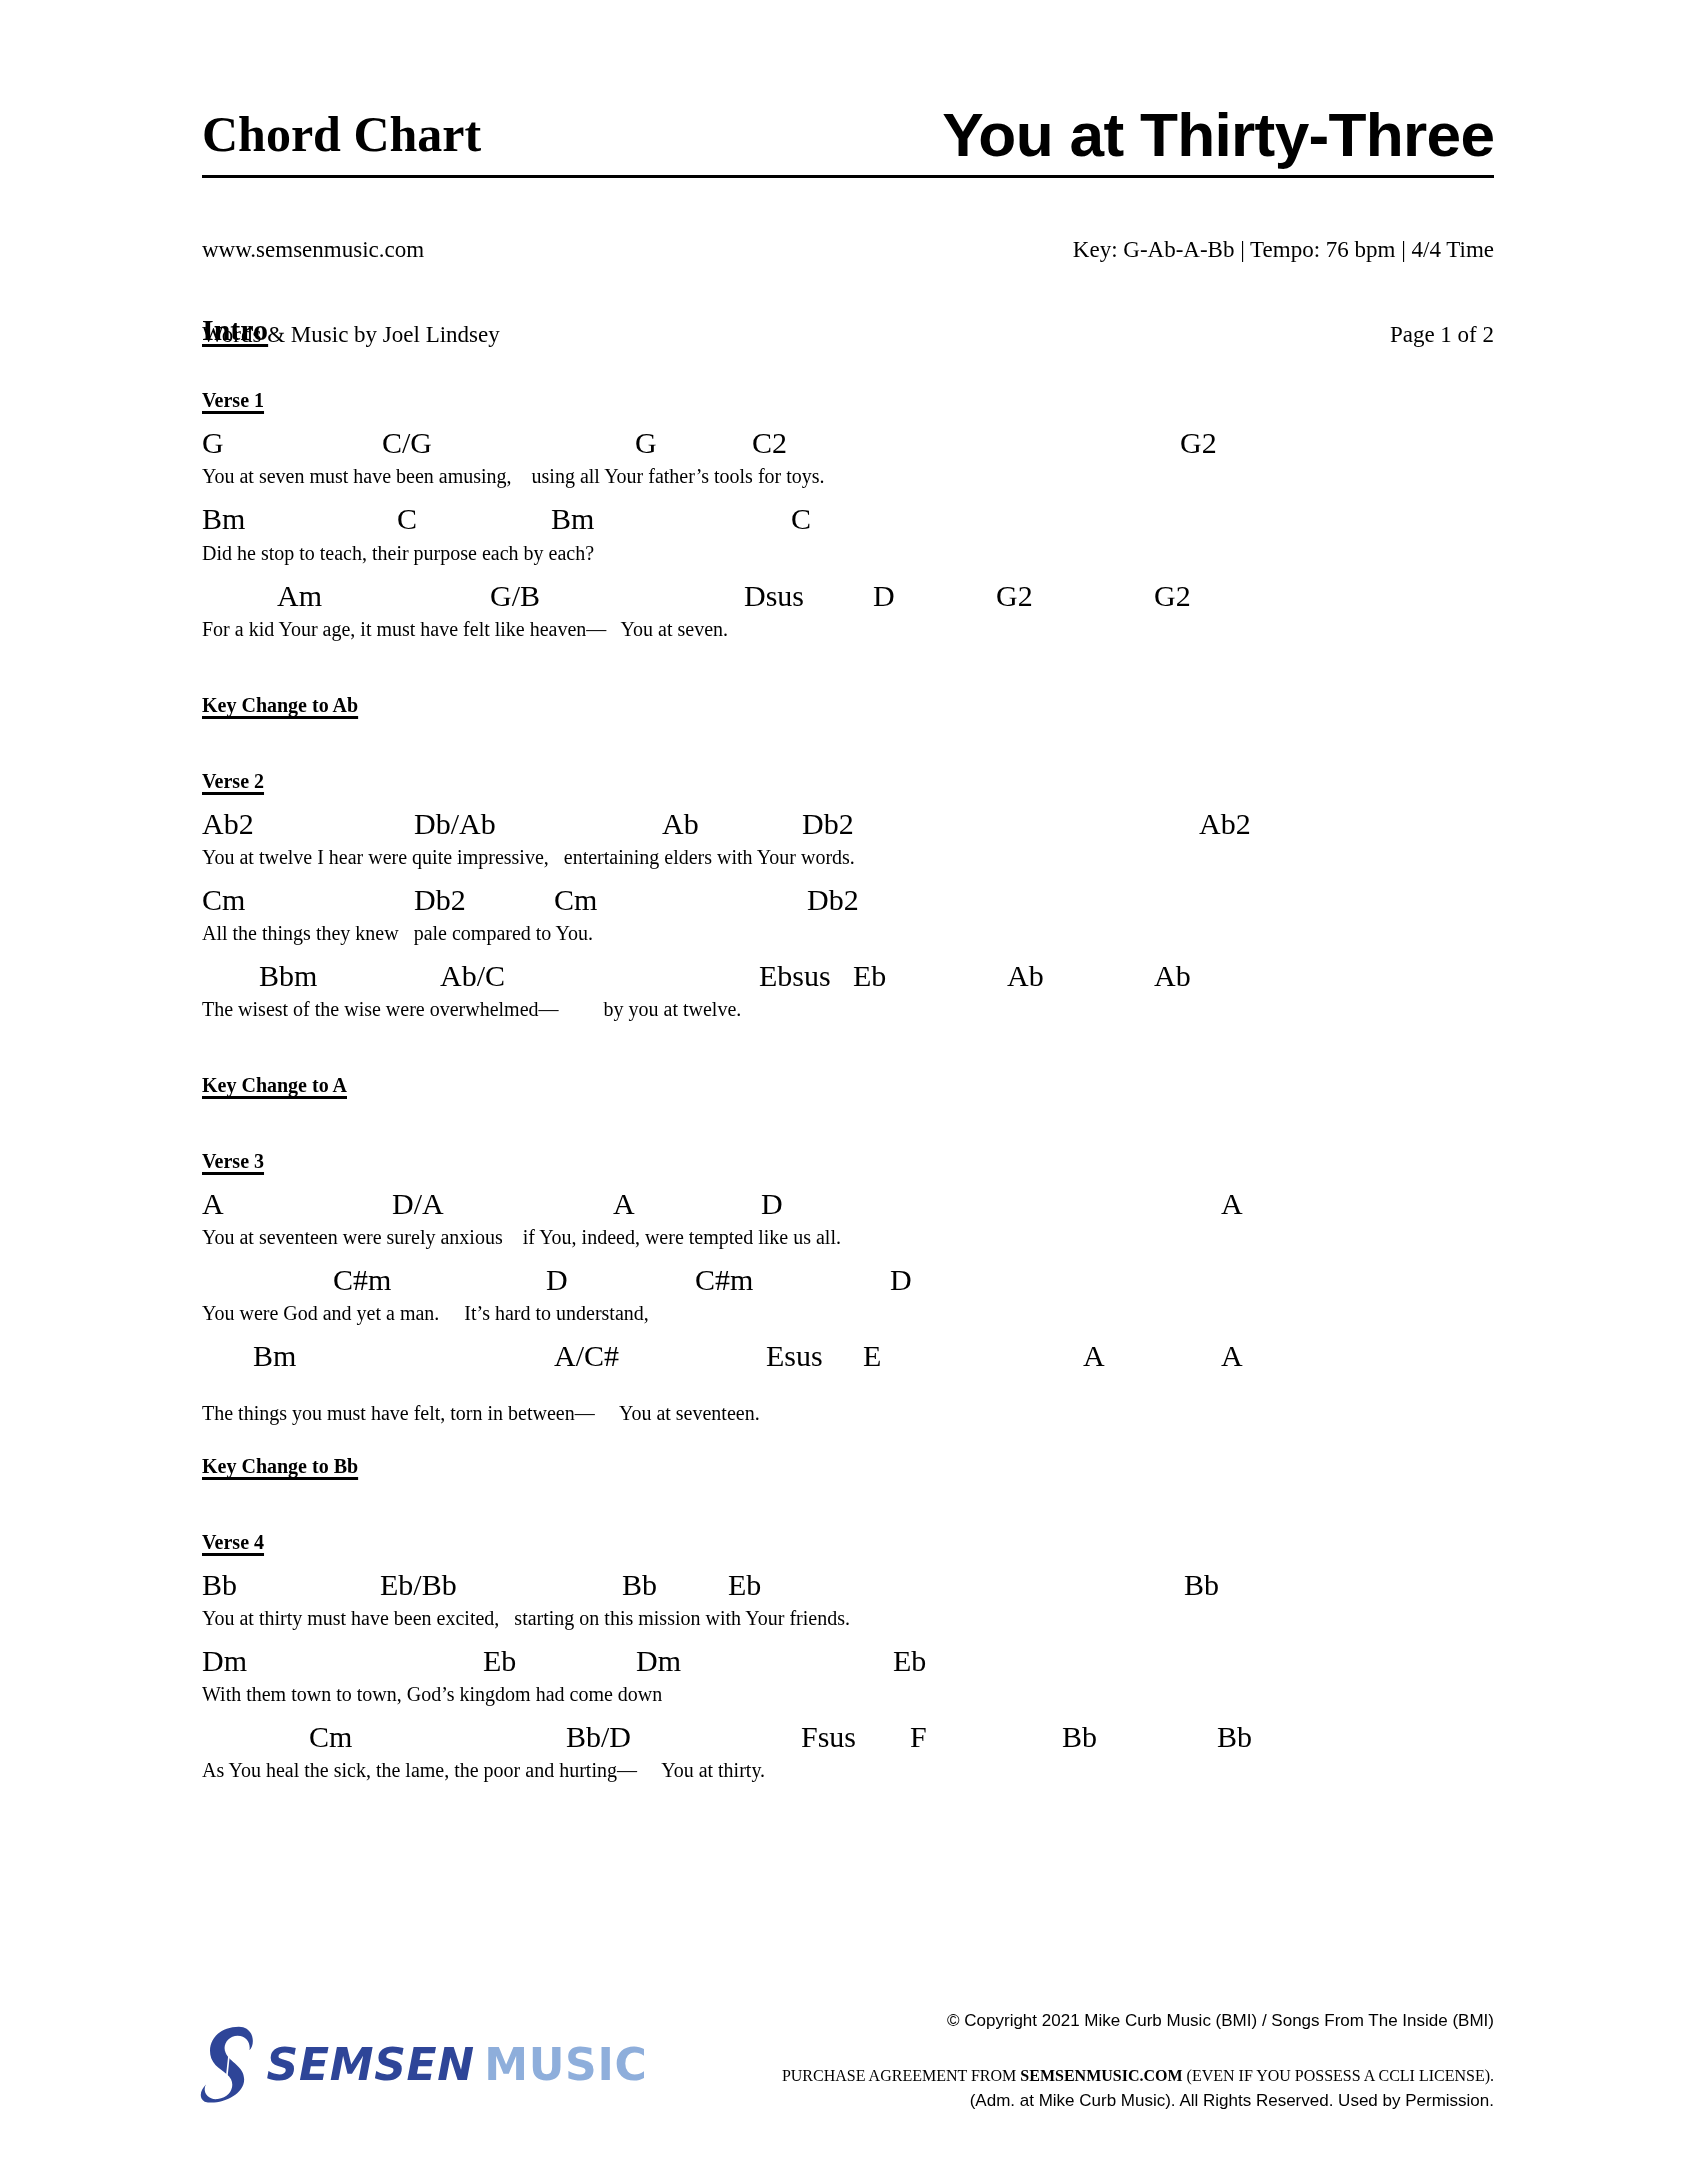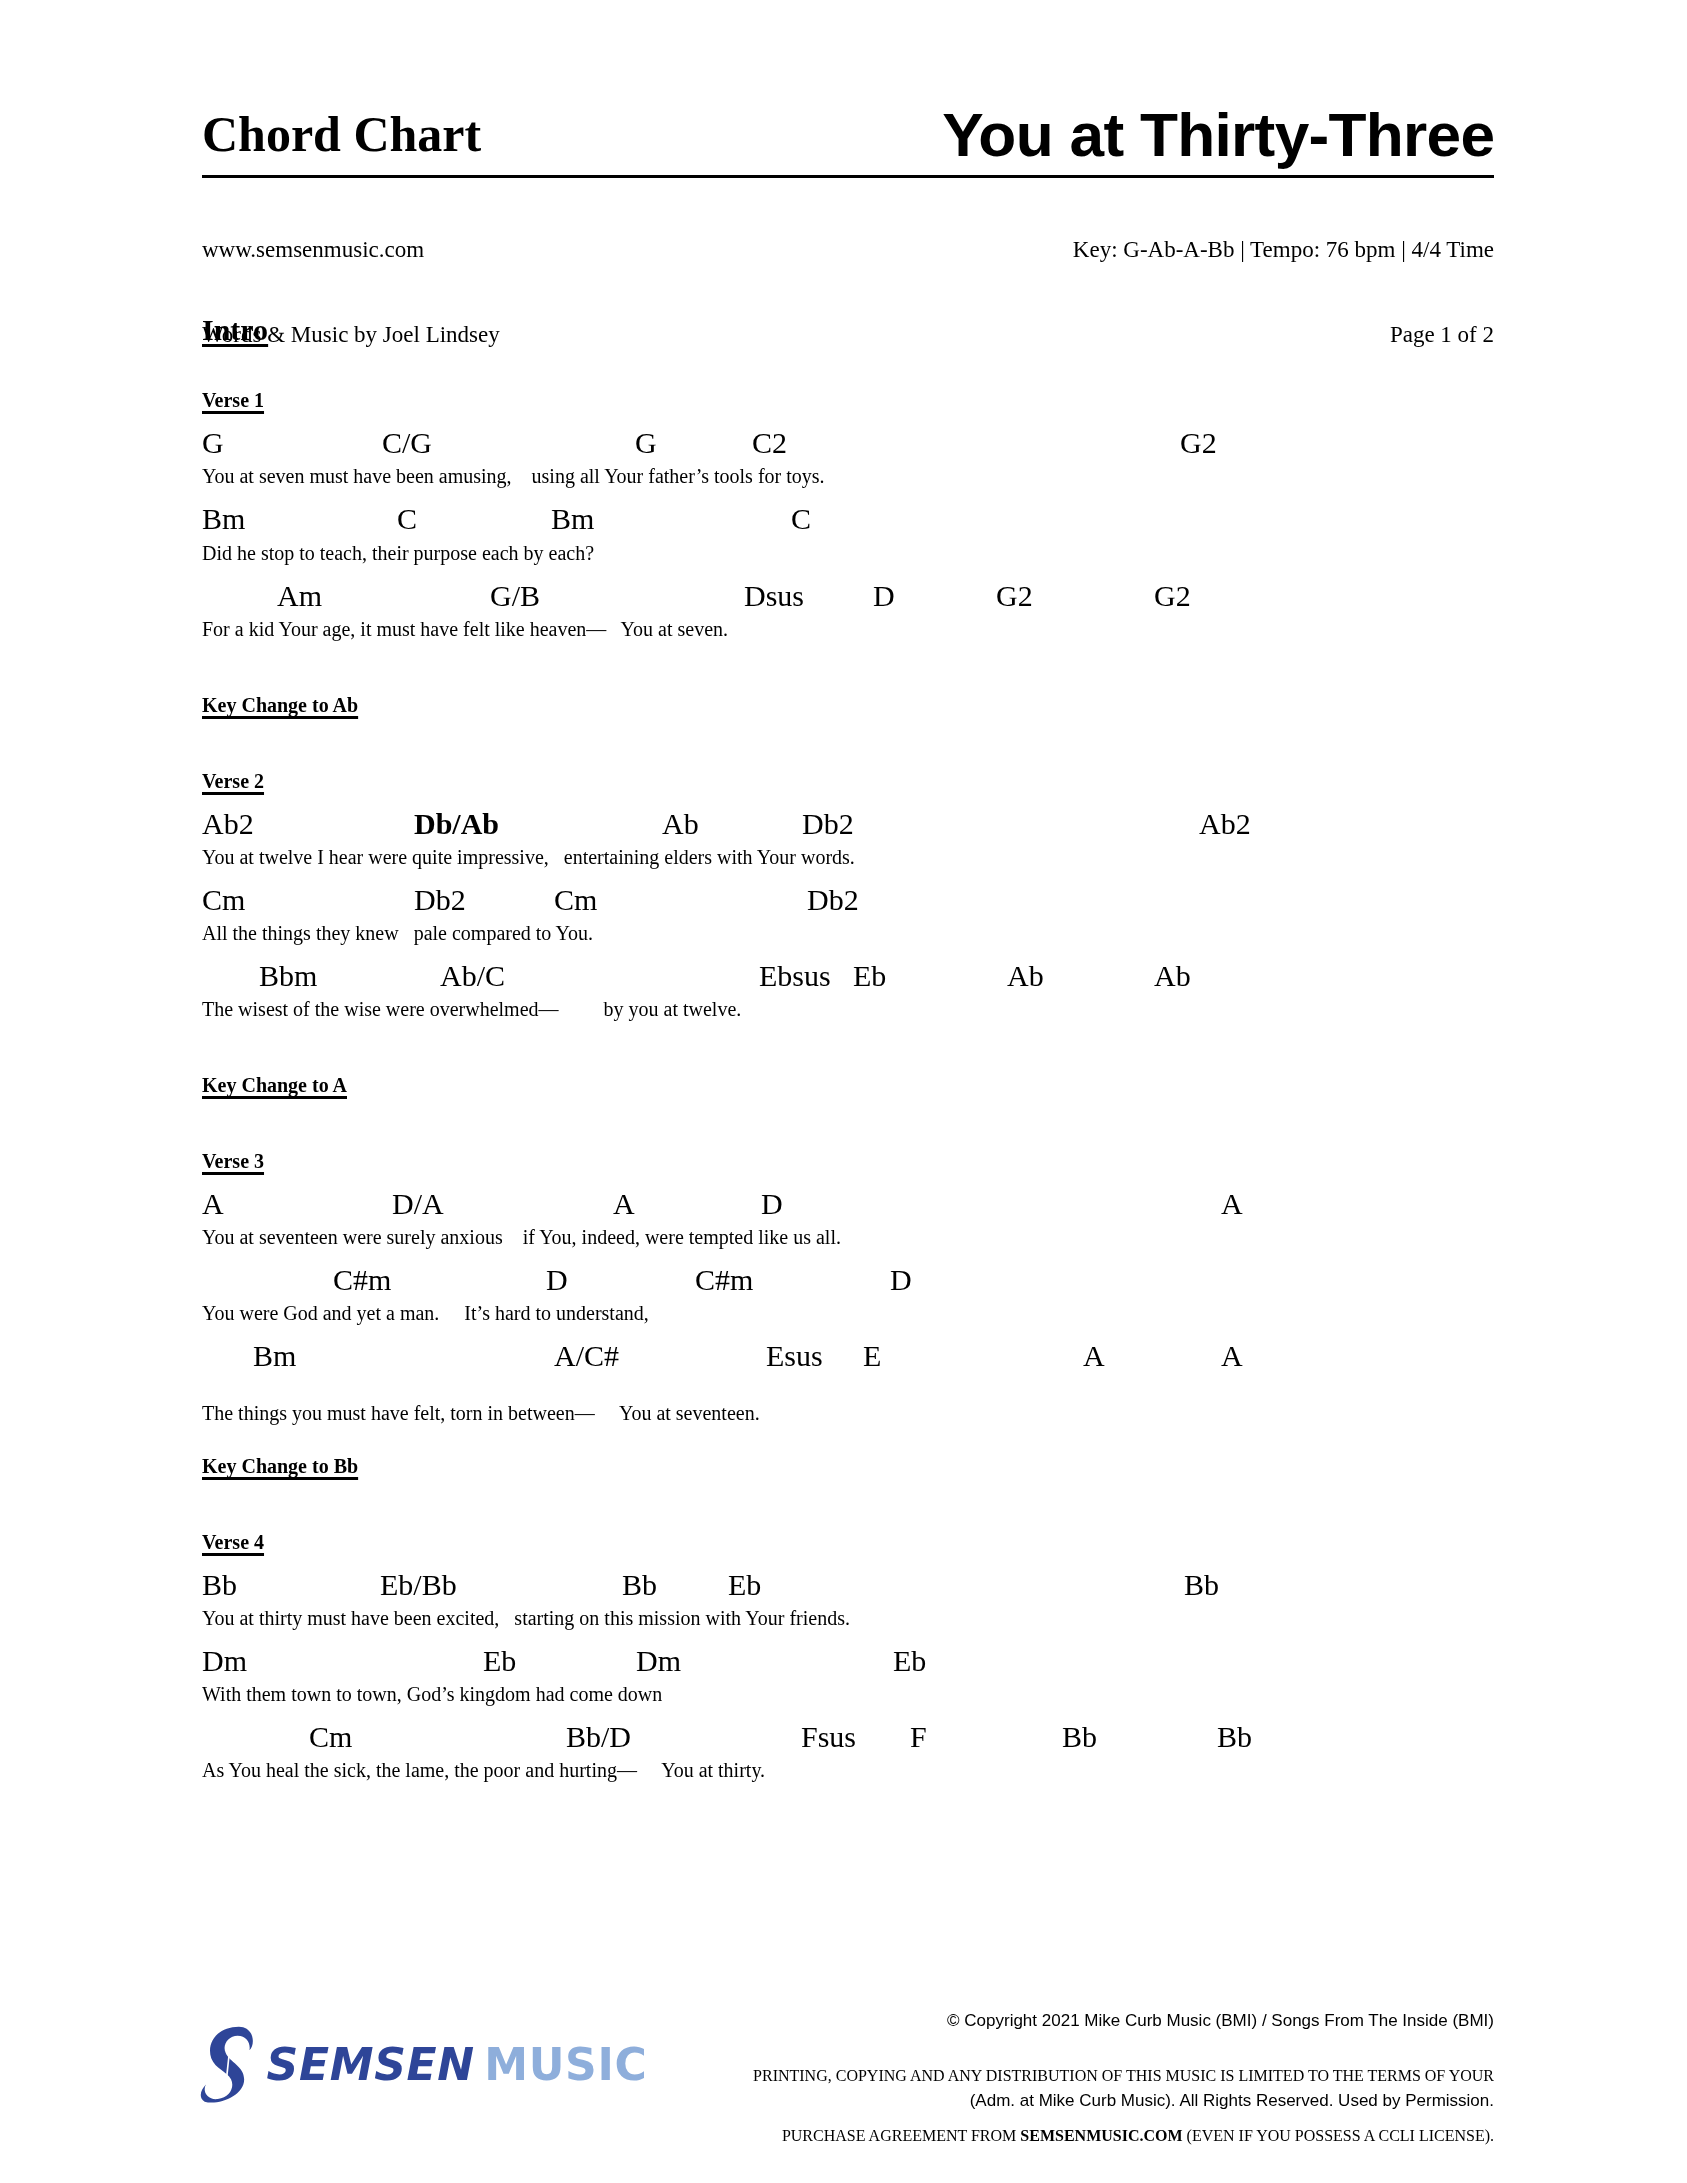--- a/index.html
+++ b/index.html
@@ -58,21 +58,21 @@
     <span class="chord" style="left: 277px; top: 581px;">Am</span>
     <span class="chord" style="left: 490px; top: 581px;">G/B</span>
     <span class="chord" style="left: 744px; top: 581px;">Dsus</span>
     <span class="chord" style="left: 873px; top: 581px;">D</span>
     <span class="chord" style="left: 996px; top: 581px;">G2</span>
     <span class="chord" style="left: 1154px; top: 581px;">G2</span>
     <div class="line" style="top: 619px;">For a kid Your age, it must have felt like heaven—   You at seven.</div>
     <div class="line section" style="top: 695px;">Key Change to Ab</div>
     <div class="line section" style="top: 771px;">Verse 2</div>
     <span class="chord" style="left: 202px; top: 809px;">Ab2</span>
-    <span class="chord" style="left: 414px; top: 809px; font-weight: bold;">Db/Ab</span>
+    <span class="chord" style="left: 414px; top: 809px;">Db/Ab</span>
     <span class="chord" style="left: 662px; top: 809px;">Ab</span>
     <span class="chord" style="left: 802px; top: 809px;">Db2</span>
     <span class="chord" style="left: 1199px; top: 809px;">Ab2</span>
     <div class="line" style="top: 847px;">You at twelve I hear were quite impressive,   entertaining elders with Your words.</div>
     <span class="chord" style="left: 202px; top: 885px;">Cm</span>
     <span class="chord" style="left: 414px; top: 885px;">Db2</span>
     <span class="chord" style="left: 554px; top: 885px;">Cm</span>
     <span class="chord" style="left: 807px; top: 885px;">Db2</span>
     <div class="line" style="top: 923px;">All the things they knew   pale compared to You.</div>
     <span class="chord" style="left: 259px; top: 961px;">Bbm</span>
@@ -122,21 +122,20 @@
     <span class="chord" style="left: 1062px; top: 1722px;">Bb</span>
     <span class="chord" style="left: 1217px; top: 1722px;">Bb</span>
     <div class="line" style="top: 1760px;">As You heal the sick, the lame, the poor and hurting—     You at thirty.</div>
   </div>
 
 <div class="abs footer-copy" style="top:1955px;">
   <div>© Copyright 2021 Mike Curb Music (BMI) / Songs From The Inside (BMI)</div>
   <div>(Adm. at Mike Curb Music). All Rights Reserved. Used by Permission.</div>
 </div>
 <div class="abs footer-legal" style="top:2026px;">
-  <div>PRINTING, COPYING AND ANY DISTRIBUTION OF THIS MUSIC IS LIMITED TO THE TERMS OF YOUR</div>
   <div><span>PURCHASE AGREEMENT FROM </span><b>SEMSENMUSIC.COM</b><span> (EVEN IF YOU POSSESS A CCLI LICENSE).</span></div>
   
 </div>
 
 <div class="logo">
   <span>
     <svg width="66" height="79" viewBox="0 0 100 120">
       <path d="M62 4 C 30 4, 12 28, 20 52 C 26 68, 44 72, 50 84 C 56 96, 48 112, 30 114 C 14 116, 6 102, 12 92 C 4 100, 0 112, 10 118 C 30 124, 70 110, 70 84 C 70 64, 48 58, 42 44 C 36 32, 46 18, 60 18 C 74 18, 80 30, 78 40 C 88 30, 84 4, 62 4 Z" fill="#2e4598"></path>
       <path d="M50 30 L 44 88 C 42 96, 34 98, 30 94 C 26 88, 32 80, 42 82 L 47 36 C 52 46, 62 50, 64 60 C 64 48, 52 42, 50 30 Z" fill="#ffffff"></path>
     </svg>

